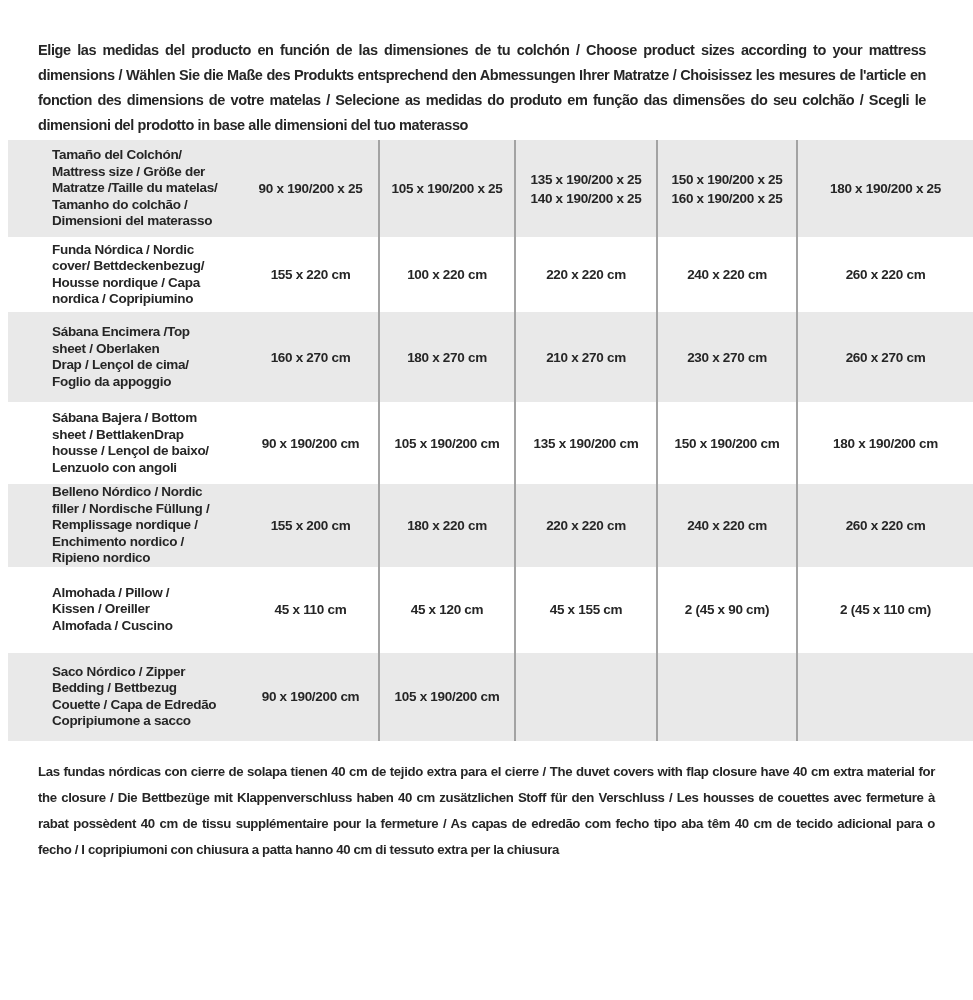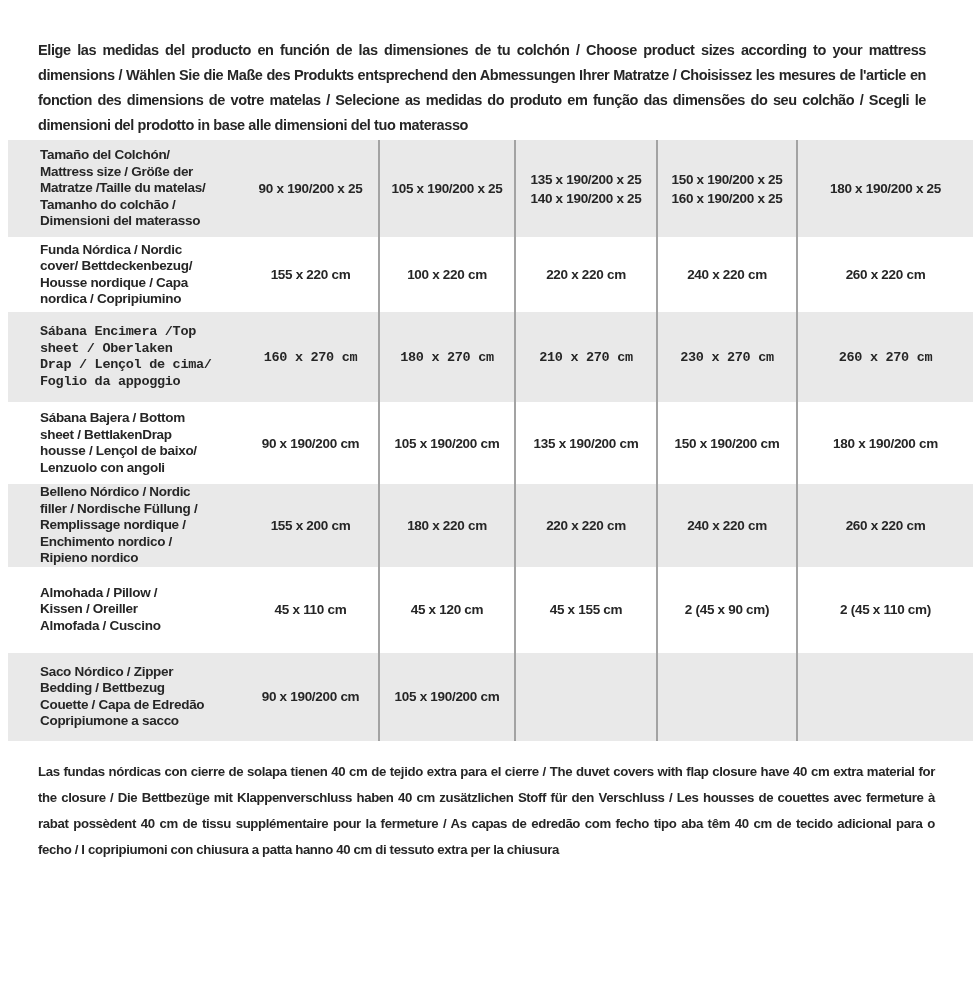--- a/index.html
+++ b/index.html
@@ -25,36 +25,36 @@
     border-collapse: collapse;
     table-layout: fixed;
   }
   table.size-table tr:nth-child(odd) { background: #e9e9e9; }
   table.size-table tr:nth-child(even) { background: #ffffff; }
   td {
     vertical-align: middle;
     white-space: pre-line;
   }
   td.label-cell {
-    padding-left: 32px;
+    padding-left: 44px;
     font-size: 13.5px;
     line-height: 16.5px;
     letter-spacing: -0.3px;
     text-align: left;
   }
   td.value-cell {
     font-size: 13.5px;
     line-height: 19px;
     letter-spacing: -0.3px;
     text-align: center;
   }
   table.size-table td:nth-child(n+3) { border-left: 2px solid #a3a3a3; }
   tr.row-h1 { height: 97px; }
   tr.row-h2 { height: 75px; }
-  tr.row-h3 { height: 90px; font-family: Liberation Mono, monospace; }
+  tr.row-h3 { height: 90px; }
   tr.row-h4 { height: 82px; }
   tr.row-h5 { height: 82px; }
   tr.row-h6 { height: 86px; }
   tr.row-h7 { height: 93px; }
   tr.row-h8 { height: 88px; }
   .footnote {
     margin: 18px 38px 16px 38px;
     font-size: 13.2px;
     line-height: 26px;
     letter-spacing: -0.35px;

